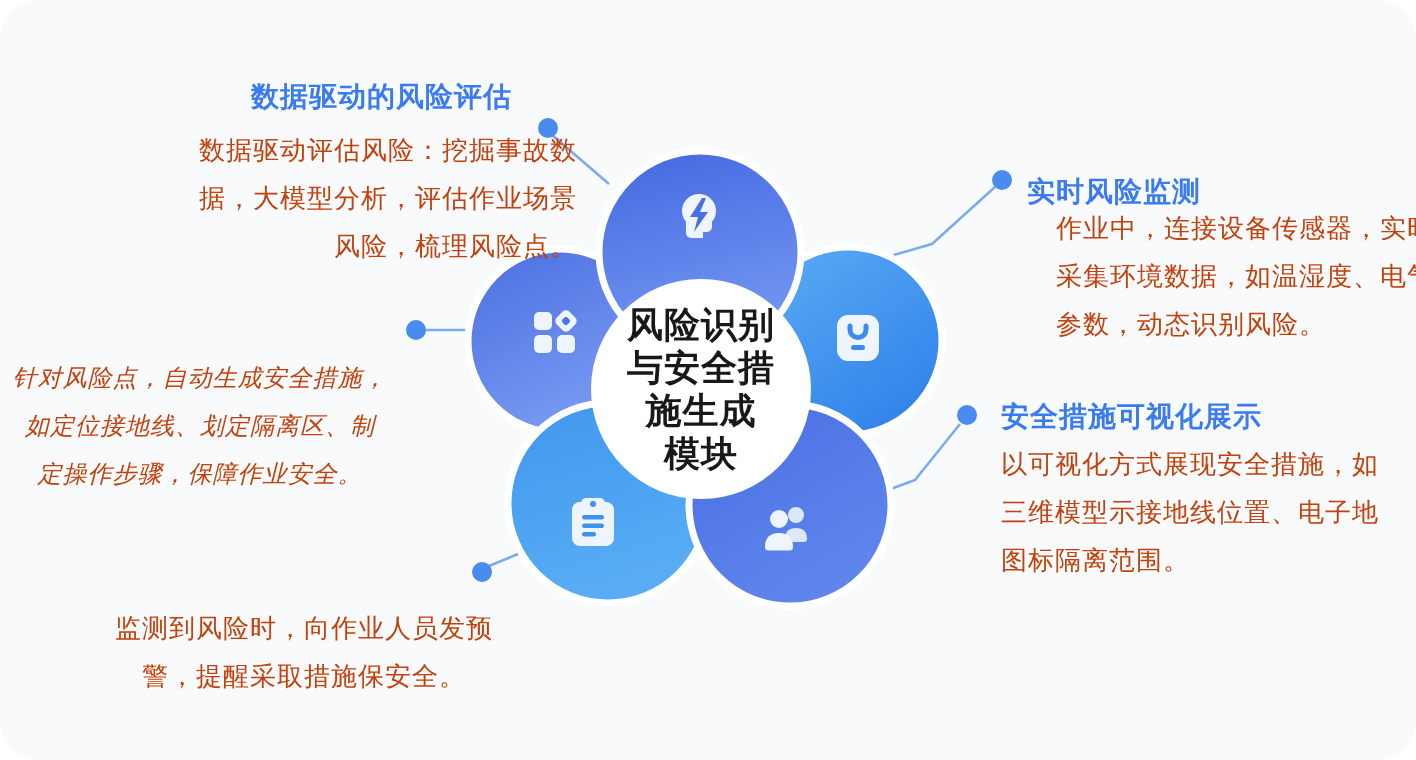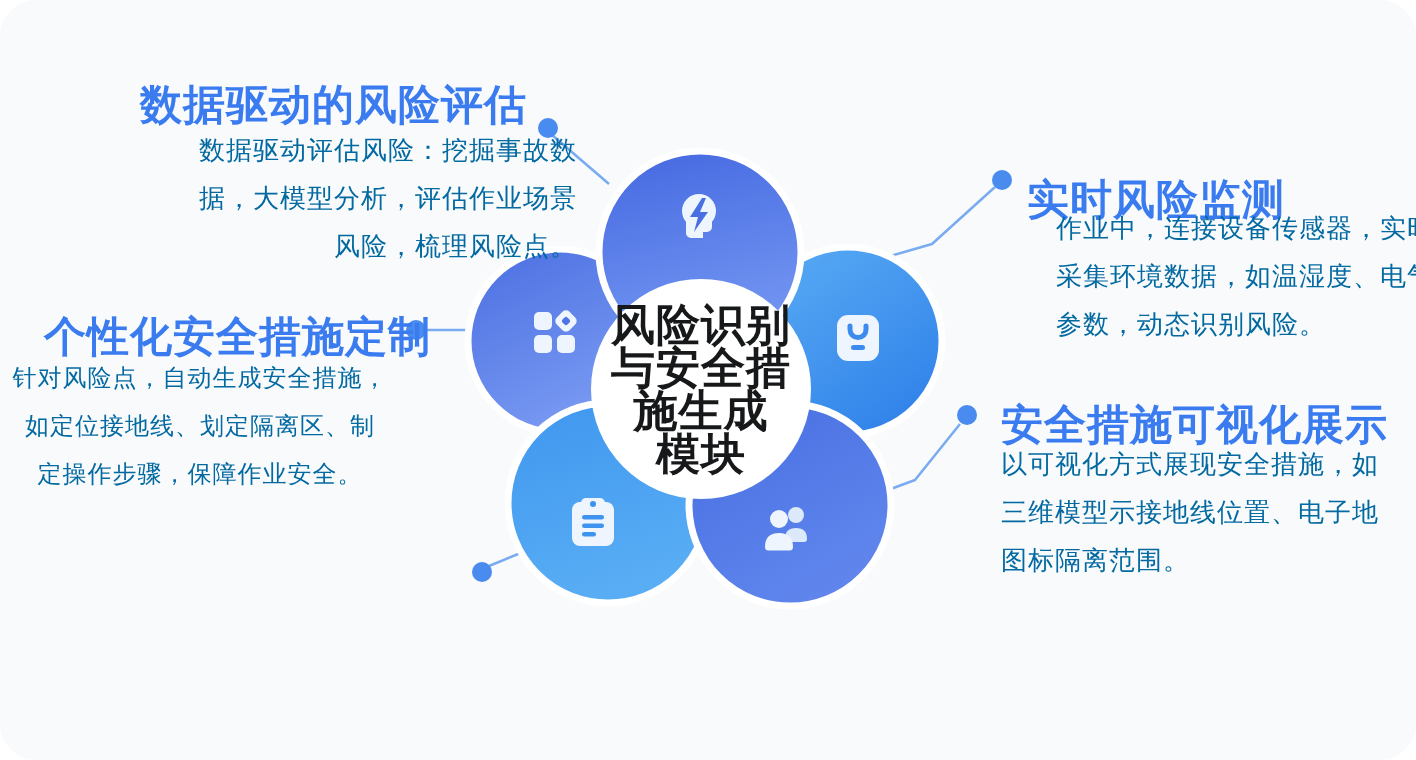--- a/index.html
+++ b/index.html
@@ -4,29 +4,29 @@
 <style>
   html,body{margin:0;padding:0;background:#ffffff;}
   .stage{
     position:relative;width:1416px;height:760px;background:#f8fafc;
     border-radius:36px;overflow:hidden;
     font-family:"Liberation Sans","DejaVu Sans",sans-serif;
   }
   .flower-svg{position:absolute;left:0;top:0;width:1416px;height:760px;}
   .abs{position:absolute;}
   .block-title{
-    font-size:42px;font-weight:800;color:#3a7cf0;letter-spacing:1px;line-height:1.1;
+    font-size:28px;font-weight:800;color:#3a7cf0;letter-spacing:1px;line-height:1.1;
     white-space:nowrap;
   }
   .block-body{
-    font-size:26px;font-weight:500;color:#0369a1;line-height:48px;letter-spacing:1px;
+    font-size:26px;font-weight:500;color:#c2410c;line-height:48px;letter-spacing:1px;
     white-space:pre-line;
   }
   .center-title{
-    font-size:44px;font-weight:900;color:#17181a;line-height:43px;letter-spacing:1px;
+    font-size:36px;font-weight:900;color:#17181a;line-height:43px;letter-spacing:1px;
     text-align:center;white-space:pre-line;
   }
   .t-right{text-align:right;}
   .t-left{text-align:left;}
   .t-center{text-align:center;}
   .body-small{font-size:24px;}
 </style>
 </head>
 <body>
 
@@ -128,24 +128,25 @@
   <div class="abs block-title t-right" style="left:140px;top:82px;width:372px;">数据驱动的风险评估</div>
   <div class="abs block-body t-right" style="left:155px;top:126px;width:422px;">数据驱动评估风险：挖掘事故数
 据，大模型分析，评估作业场景
 风险，梳理风险点。</div>
 
   <div class="abs block-title t-left" style="left:1027px;top:177px;">实时风险监测</div>
   <div class="abs block-body t-left" style="left:1056px;top:204px;width:390px;">作业中，连接设备传感器，实时
 采集环境数据，如温湿度、电气
 参数，动态识别风险。</div>
 
-  <div class="abs block-title t-center" style="left:40px;top:314px;width:395px;">个性化安全措施定制</div>
-  <div class="abs block-body body-small t-center" style="left:0px;top:354px;width:400px;">针对风险点，自动生成安全措施，
+  <div class="abs block-body body-small t-center" style="left:0px;top:354px;width:400px;font-style:italic;">针对风险点，自动生成安全措施，
 如定位接地线、划定隔离区、制
 定操作步骤，保障作业安全。</div>
 
+  <div class="abs block-body t-center" style="left:94px;top:604px;width:420px;">监测到风险时，向作业人员发预
+警，提醒采取措施保安全。</div>
 
   <div class="abs block-title t-left" style="left:1001px;top:402px;">安全措施可视化展示</div>
   <div class="abs block-body t-left" style="left:1001px;top:440px;width:410px;">以可视化方式展现安全措施，如
 三维模型示接地线位置、电子地
 图标隔离范围。</div>
 
 </div>
 
 </body></html>

